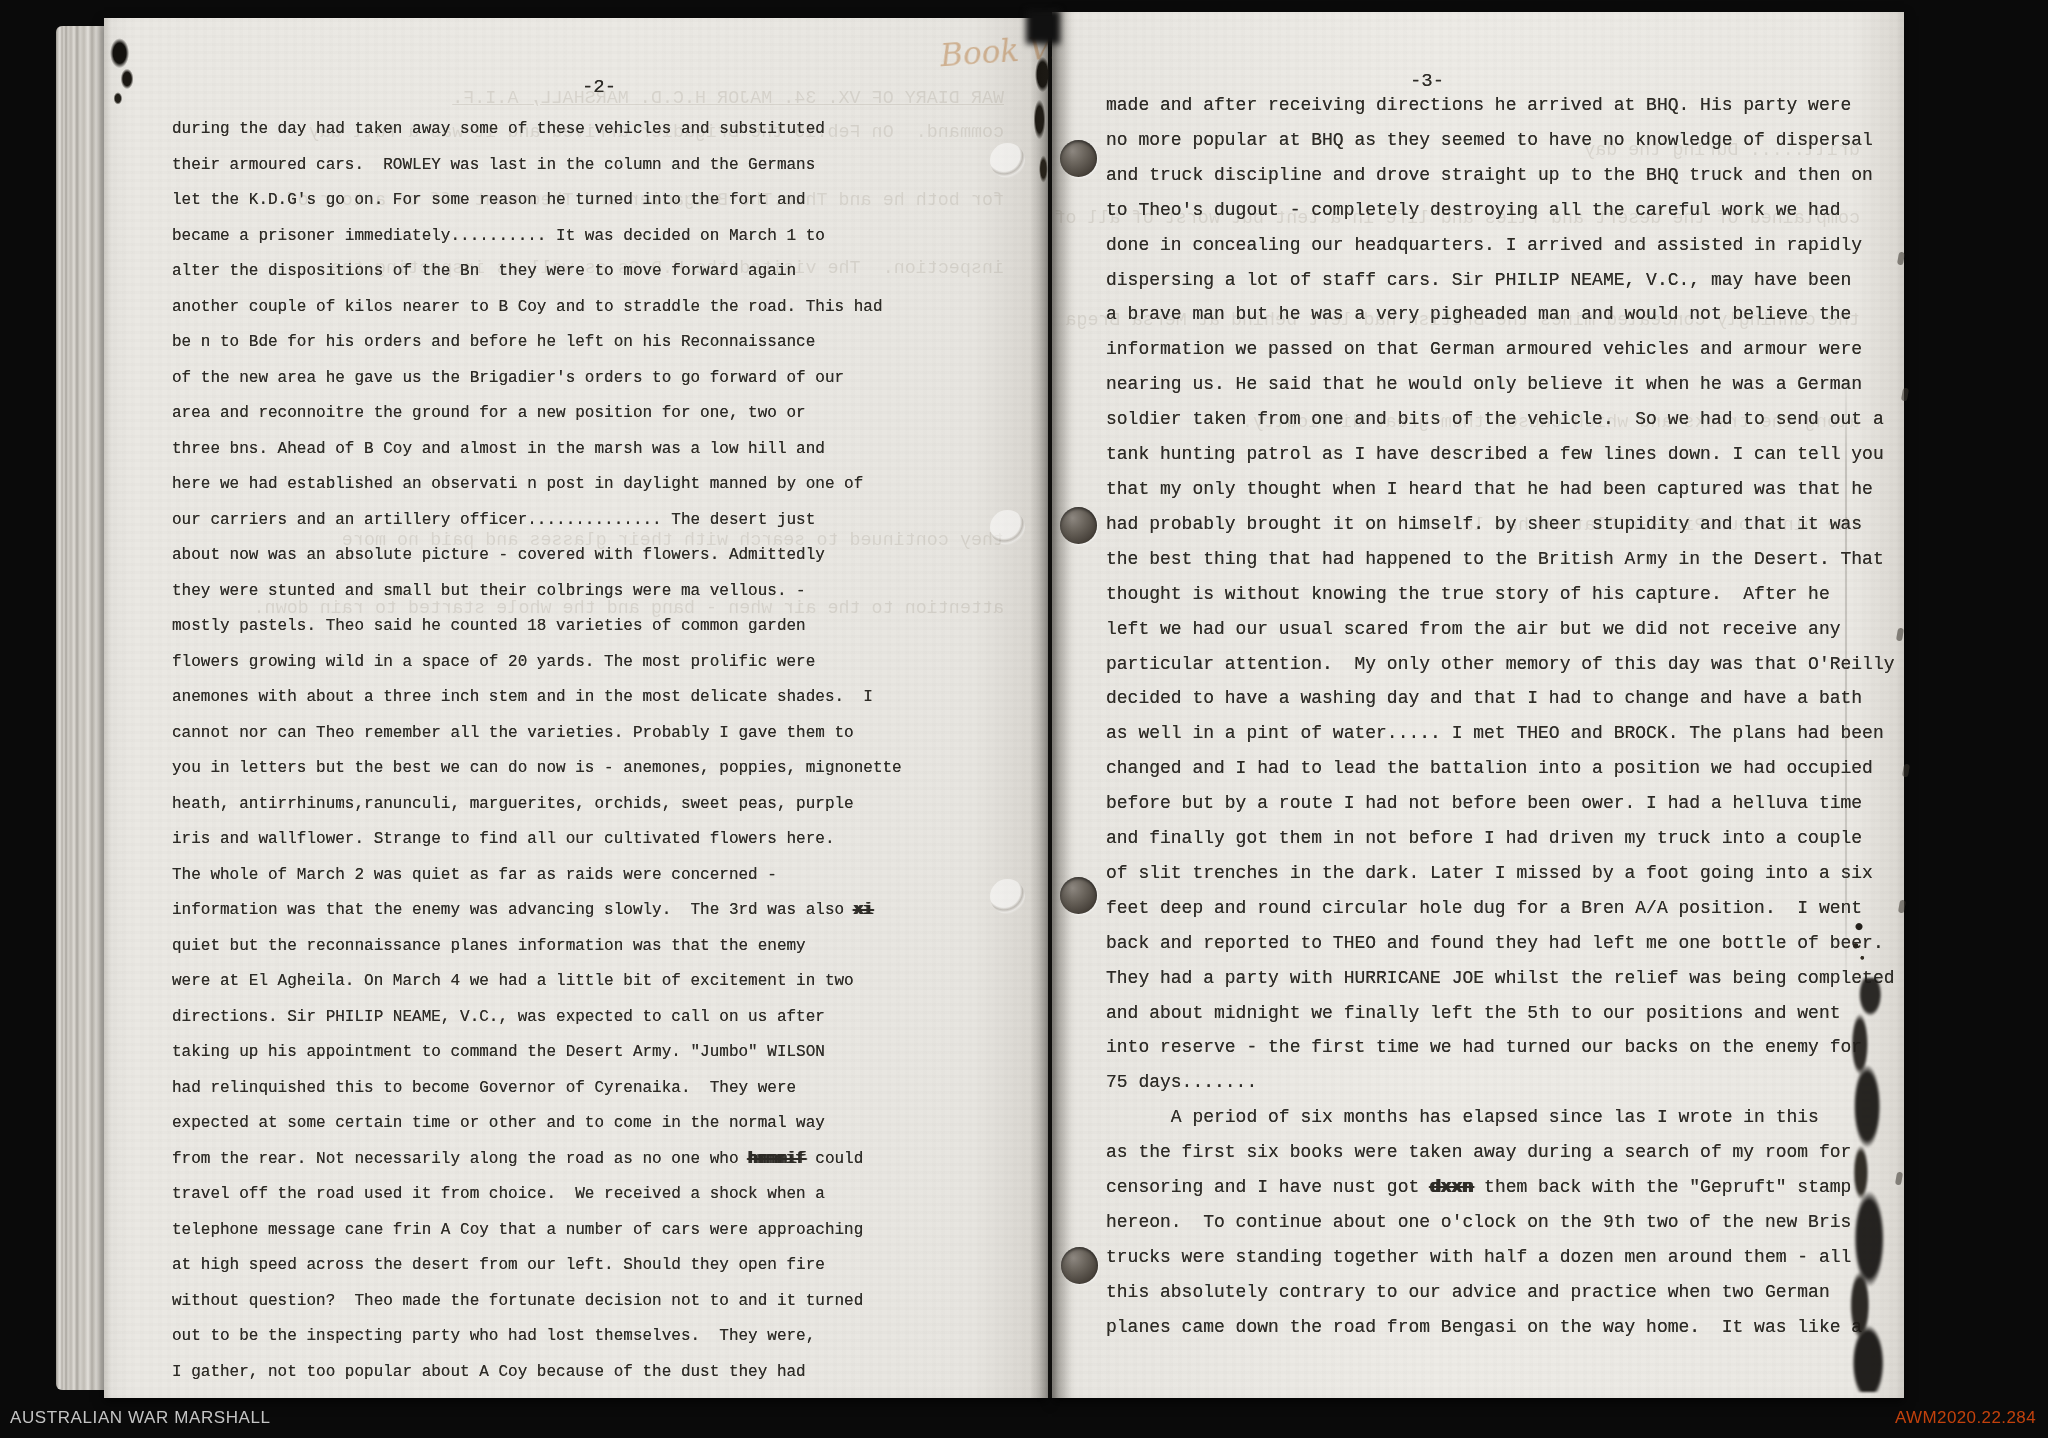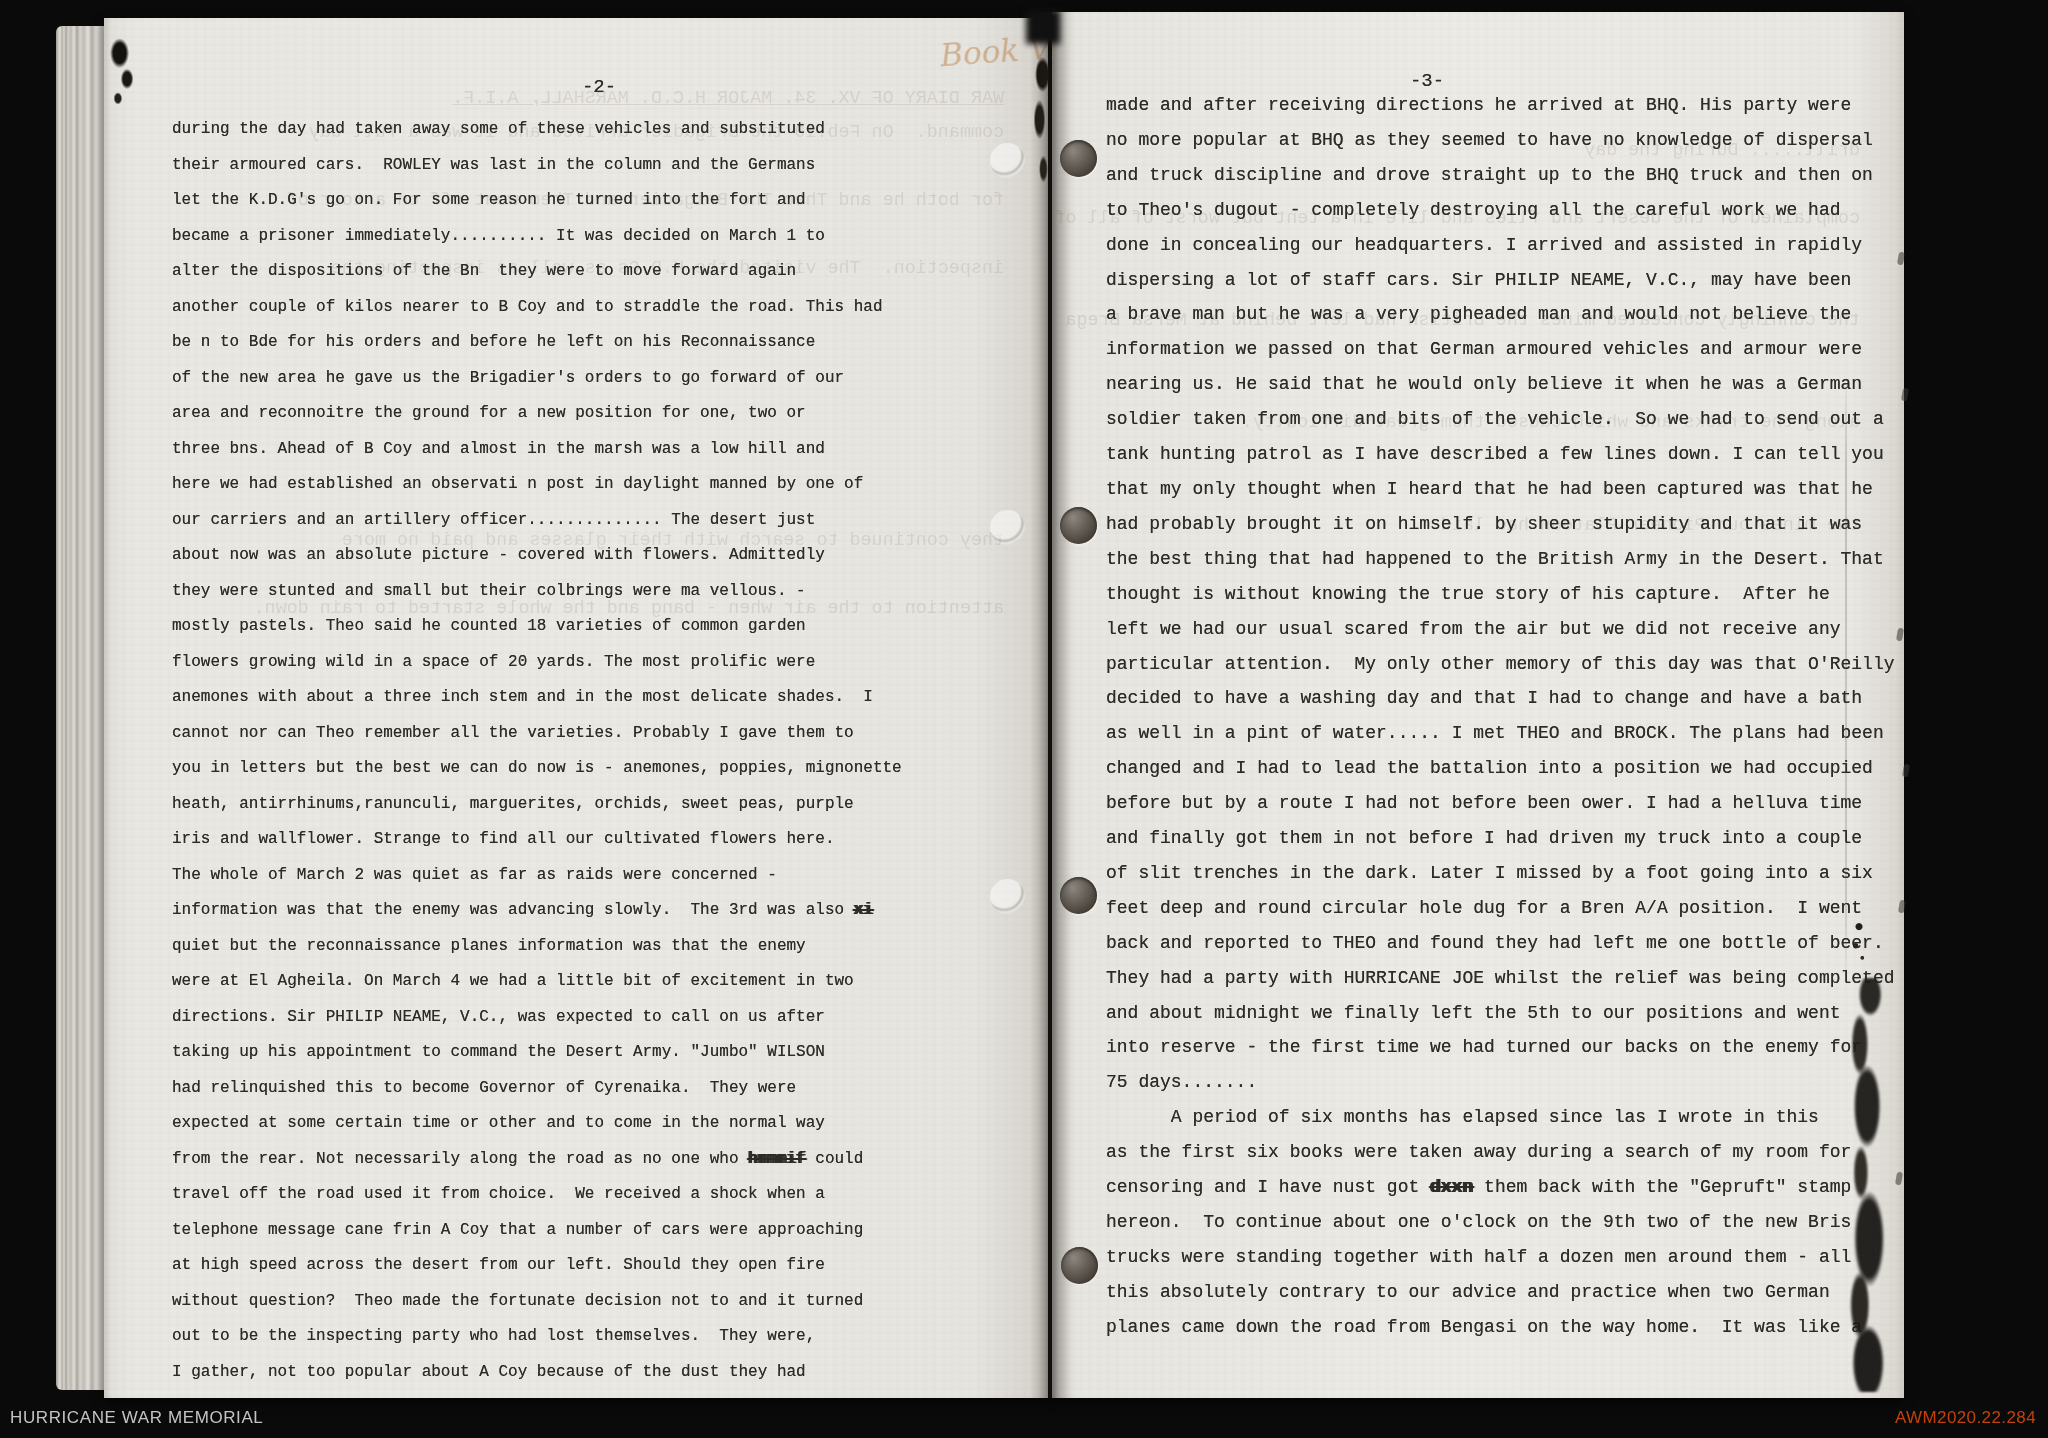--- a/index.html
+++ b/index.html
@@ -147,17 +147,17 @@
     <div class="margin-mark" style="left:845px;top:616px;"></div>
     <div class="margin-mark" style="left:851px;top:752px;"></div>
     <div class="margin-mark" style="left:847px;top:888px;"></div>
     <div class="margin-mark" style="left:844px;top:1160px;"></div>
   </div>
 
   <div class="gutter"></div>
   <div class="gutter-top-notch"></div>
 
   <div class="footer">
-    <span class="footer-left">HURRICANE WAR MEMORIAL</span>
+    <span class="footer-left">AUSTRALIAN WAR MARSHALL</span>
     <span class="footer-right">AWM2020.22.284</span>
   </div>
 
 </div>
 
 </body></html>

